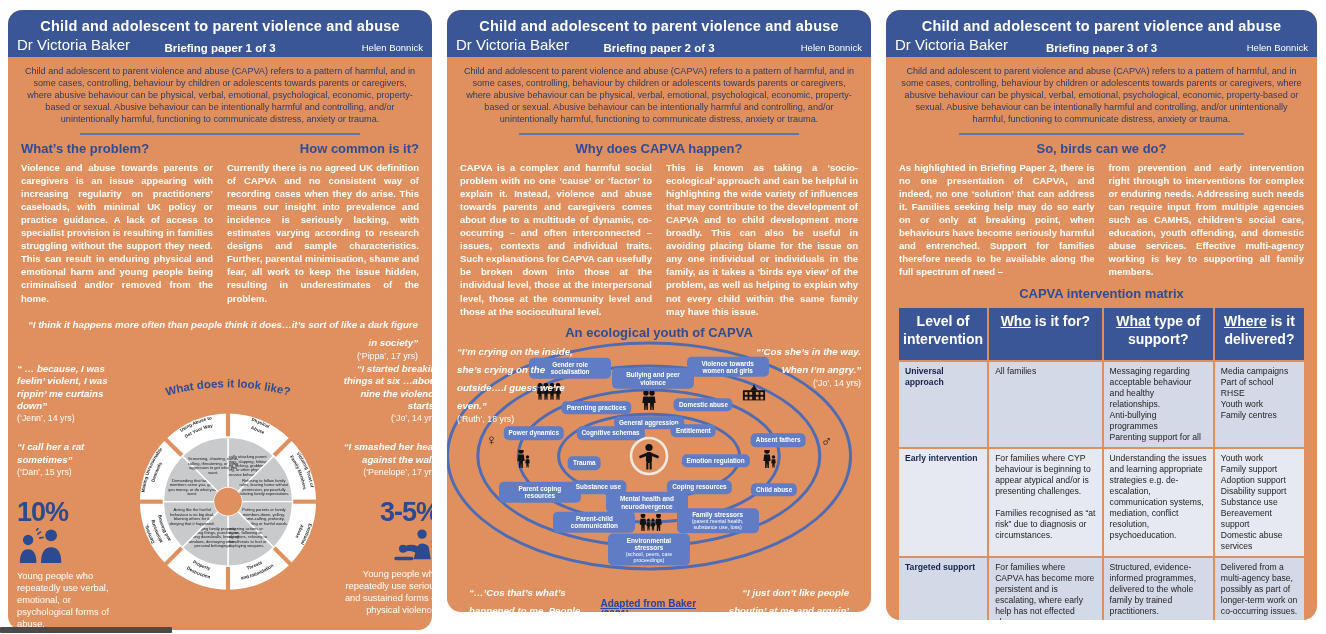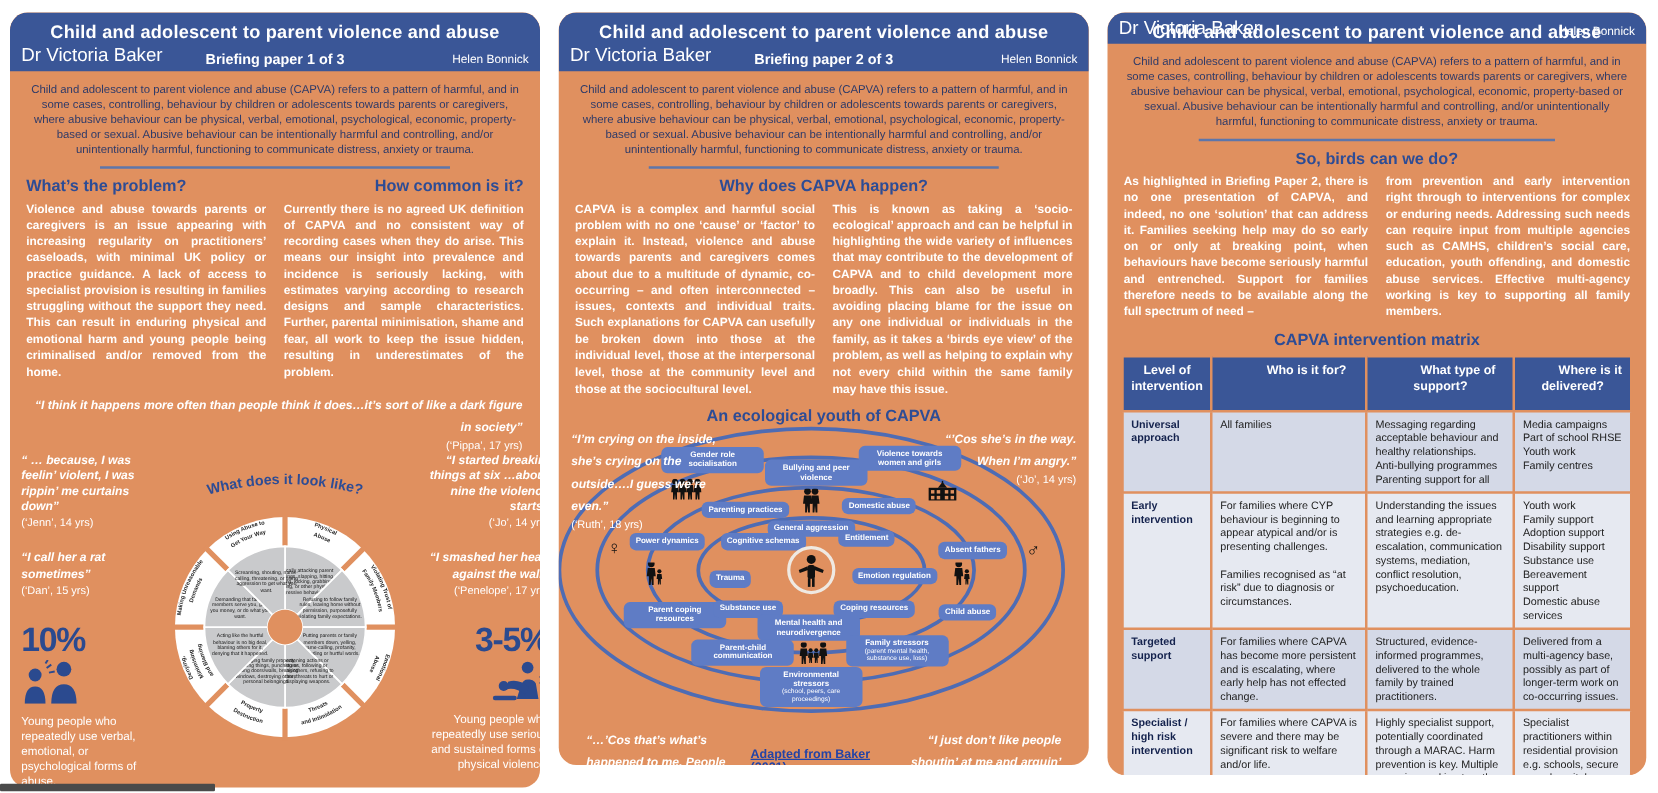--- a/index.html
+++ b/index.html
@@ -48,23 +48,23 @@
   .eco-center{position:absolute;transform:translate(-50%,-50%);z-index:4;line-height:0;}
   .eco-qtl{position:absolute;left:0;top:-4px;width:122px;z-index:5;}
   .eco-qtr{position:absolute;right:0;top:-4px;width:112px;text-align:right;z-index:5;}
   .eco-foot{display:flex;justify-content:space-between;align-items:flex-start;padding:7px 12px 0;}
   .eco-foot .bl{width:135px;}
   .eco-foot .br{width:128px;text-align:right;}
   .src-link{color:#2343a6;font-weight:bold;font-size:10px;text-decoration:underline;margin-top:16px;cursor:pointer;}
   
   .matrix-title{margin:4px 0 4px;}
   table.matrix{border-collapse:collapse;width:calc(100% - 22px);margin:0 11px;}
-  table.matrix th{background:#3a5697;color:#fff;font-size:10px;font-weight:bold;text-align:center;
+  table.matrix th{background:#3a5697;color:#fff;font-size:14px;font-weight:bold;text-align:center;
                   vertical-align:top;padding:5px 4px 12px;border:2px solid #e0905f;line-height:1.25;}
-  table.matrix th .u{margin-left:28px;}
+  table.matrix th .u{text-decoration:underline;}
   table.matrix td{font-size:8.6px;color:#222;vertical-align:top;text-align:left;padding:4px 6px;
                   border:2px solid #e0905f;white-space:pre-line;line-height:1.28;}
   table.matrix tr.odd td{background:#d4d9e7;}
   table.matrix tr.even td{background:#e6e9f1;}
   table.matrix td.lvl{font-weight:bold;color:#14224d;}
   .artifact{position:absolute;left:0;bottom:1px;width:172px;height:6px;background:#4a4a4a;border-radius:1px;}
 </style>
 </head>
 <body>
 
@@ -364,20 +364,21 @@
           <span class="quote">“I just don’t like people shoutin’ at me and arguin’ with me… it just gets me really angry.”</span>
           
         </div>
       </div>
     </div>
   </div>
 
   <div class="card" id="card3">
     <div class="chead">
       <div class="ctitle">Child and adolescent to parent violence and abuse</div>
+      <div class="csub">Briefing paper 3 of 3</div>
       <div class="auth-l">Dr Victoria Baker</div>
       <div class="auth-r">Helen Bonnick</div>
     </div>
     <div class="intro">Child and adolescent to parent violence and abuse (CAPVA) refers to a pattern of harmful, and in some cases, controlling, behaviour by children or adolescents towards parents or caregivers, where abusive behaviour can be physical, verbal, emotional, psychological, economic, property-based or sexual. Abusive behaviour can be intentionally harmful and controlling, and/or unintentionally harmful, functioning to communicate distress, anxiety or trauma.</div>
     <div class="divider"></div>
     <div class="sec-h center">So, birds can we do?</div>
     <div class="cols">
       <div class="col">As highlighted in Briefing Paper 2, there is no one presentation of CAPVA, and indeed, no one ‘solution’ that can address it. Families seeking help may do so early on or only at breaking point, when behaviours have become seriously harmful and entrenched. Support for families therefore needs to be available along the full spectrum of need –</div>
       <div class="col">from prevention and early intervention right through to interventions for complex or enduring needs. Addressing such needs can require input from multiple agencies such as CAMHS, children’s social care, education, youth offending, and domestic abuse services. Effective multi-agency working is key to supporting all family members.</div>
     </div>

